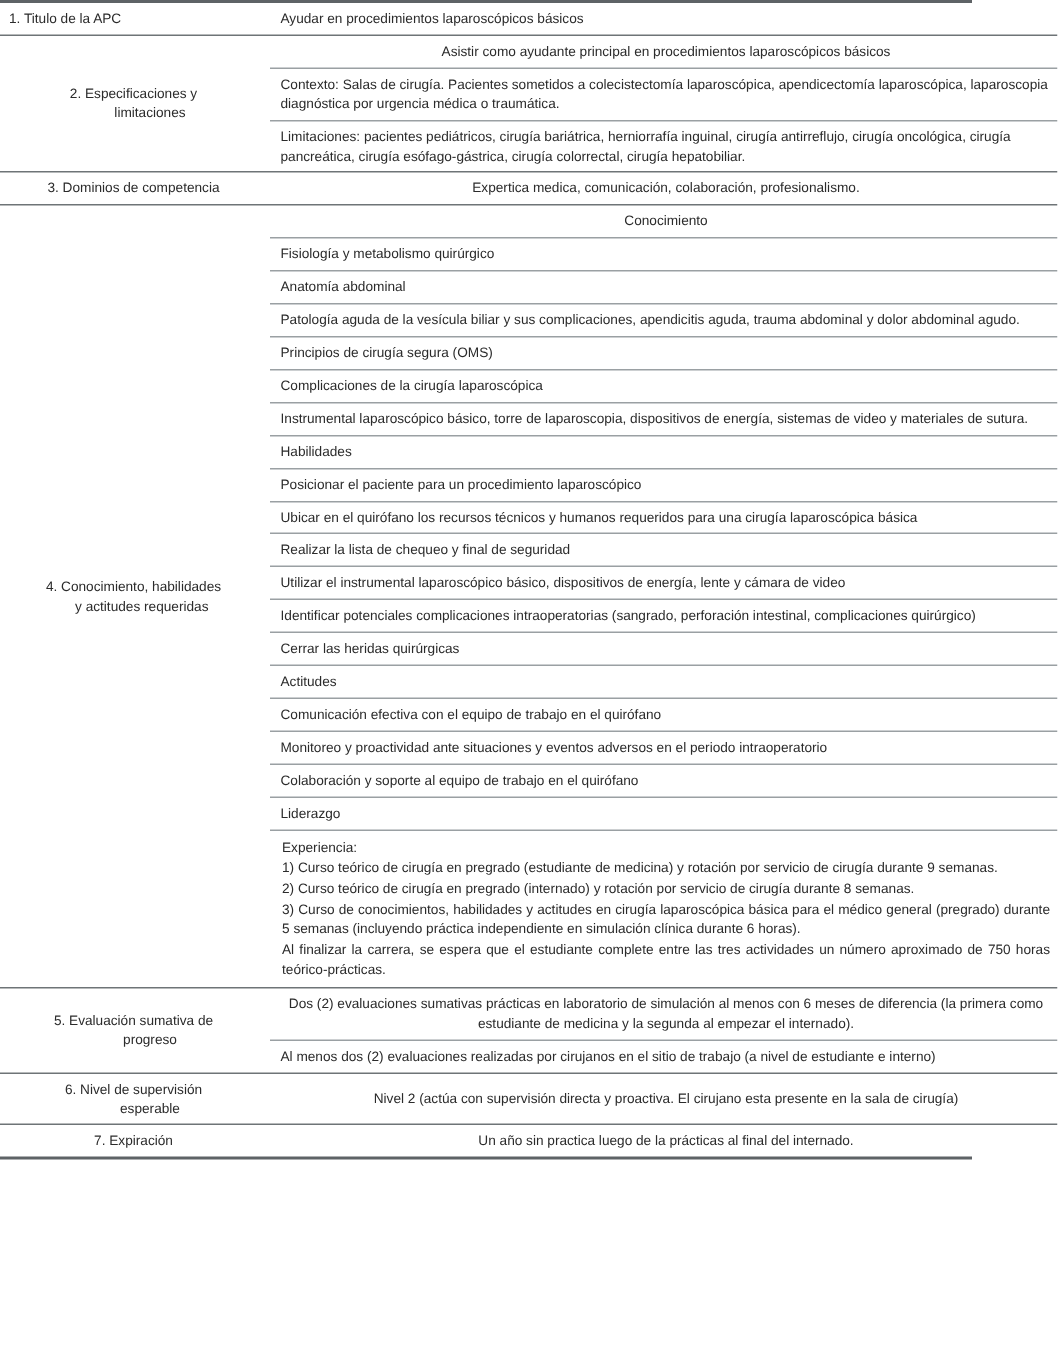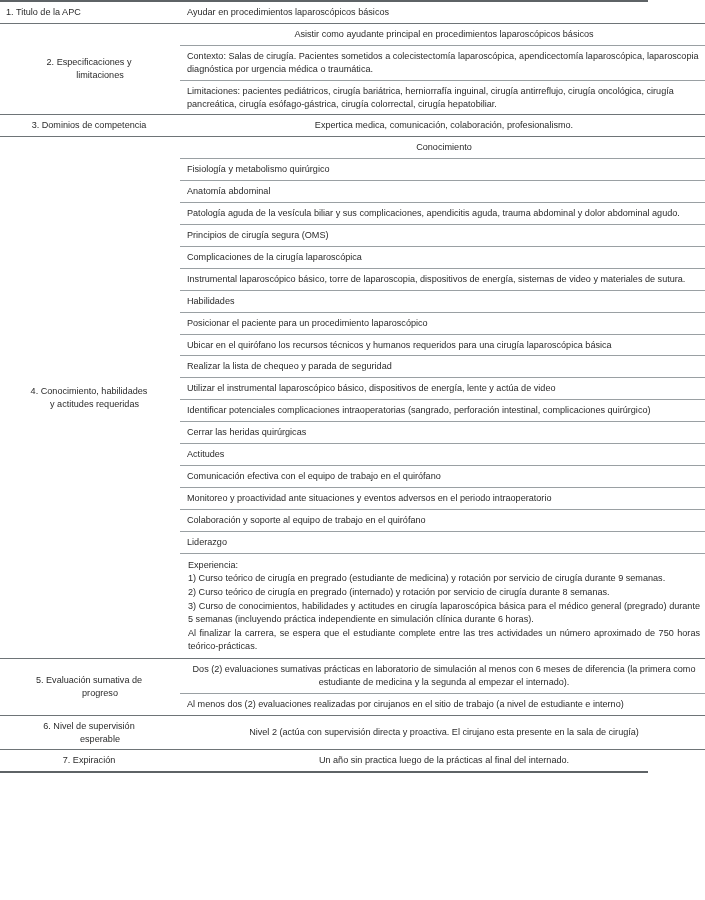--- a/index.html
+++ b/index.html
@@ -162,24 +162,24 @@
       <tr class="sub">
           <td class="cnt">Habilidades</td>
         </tr>
       <tr class="sub">
           <td class="cnt">Posicionar el paciente para un procedimiento laparoscópico</td>
         </tr>
       <tr class="sub">
           <td class="cnt">Ubicar en el quirófano los recursos técnicos y humanos requeridos para una cirugía laparoscópica básica</td>
         </tr>
       <tr class="sub">
-          <td class="cnt">Realizar la lista de chequeo y parada de seguridad</td>
-        </tr>
-      <tr class="sub">
-          <td class="cnt">Utilizar el instrumental laparoscópico básico, dispositivos de energía, lente y actúa de video</td>
+          <td class="cnt">Realizar la lista de chequeo y final de seguridad</td>
+        </tr>
+      <tr class="sub">
+          <td class="cnt">Utilizar el instrumental laparoscópico básico, dispositivos de energía, lente y cámara de video</td>
         </tr>
       <tr class="sub">
           <td class="cnt just">Identificar potenciales complicaciones intraoperatorias (sangrado, perforación intestinal, complicaciones quirúrgico)</td>
         </tr>
       <tr class="sub">
           <td class="cnt">Cerrar las heridas quirúrgicas</td>
         </tr>
       <tr class="sub">
           <td class="cnt">Actitudes</td>
         </tr>

